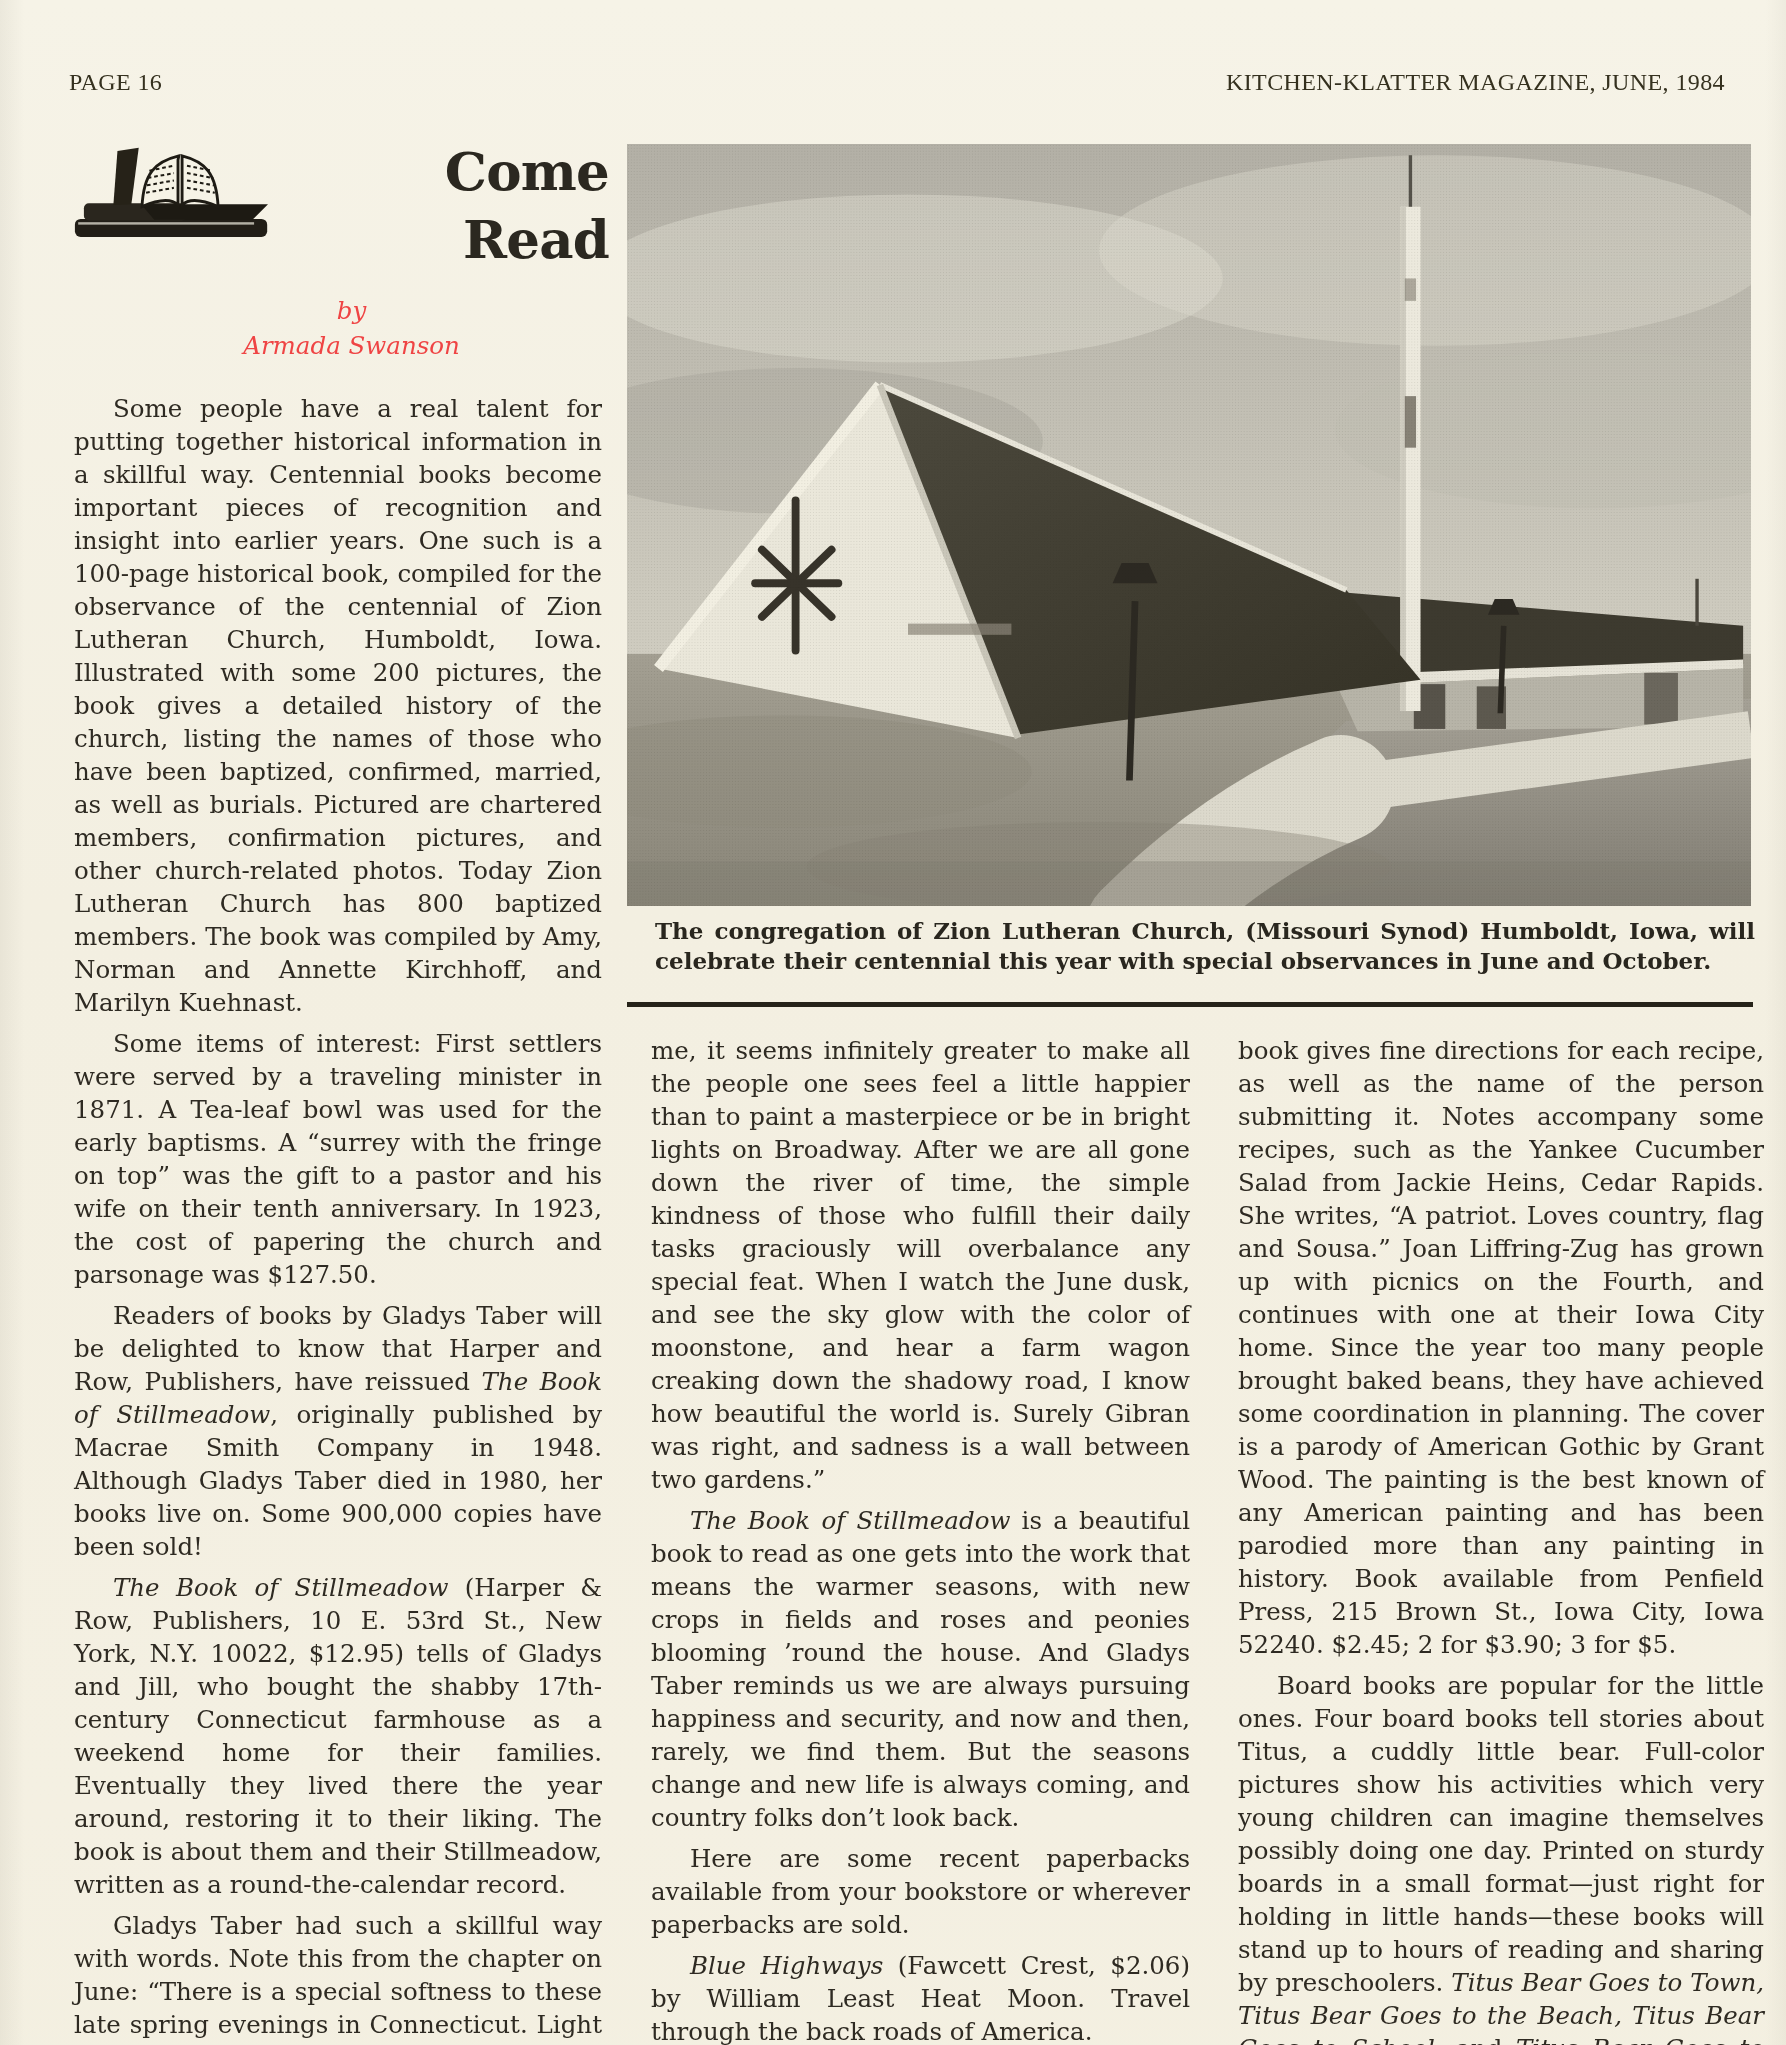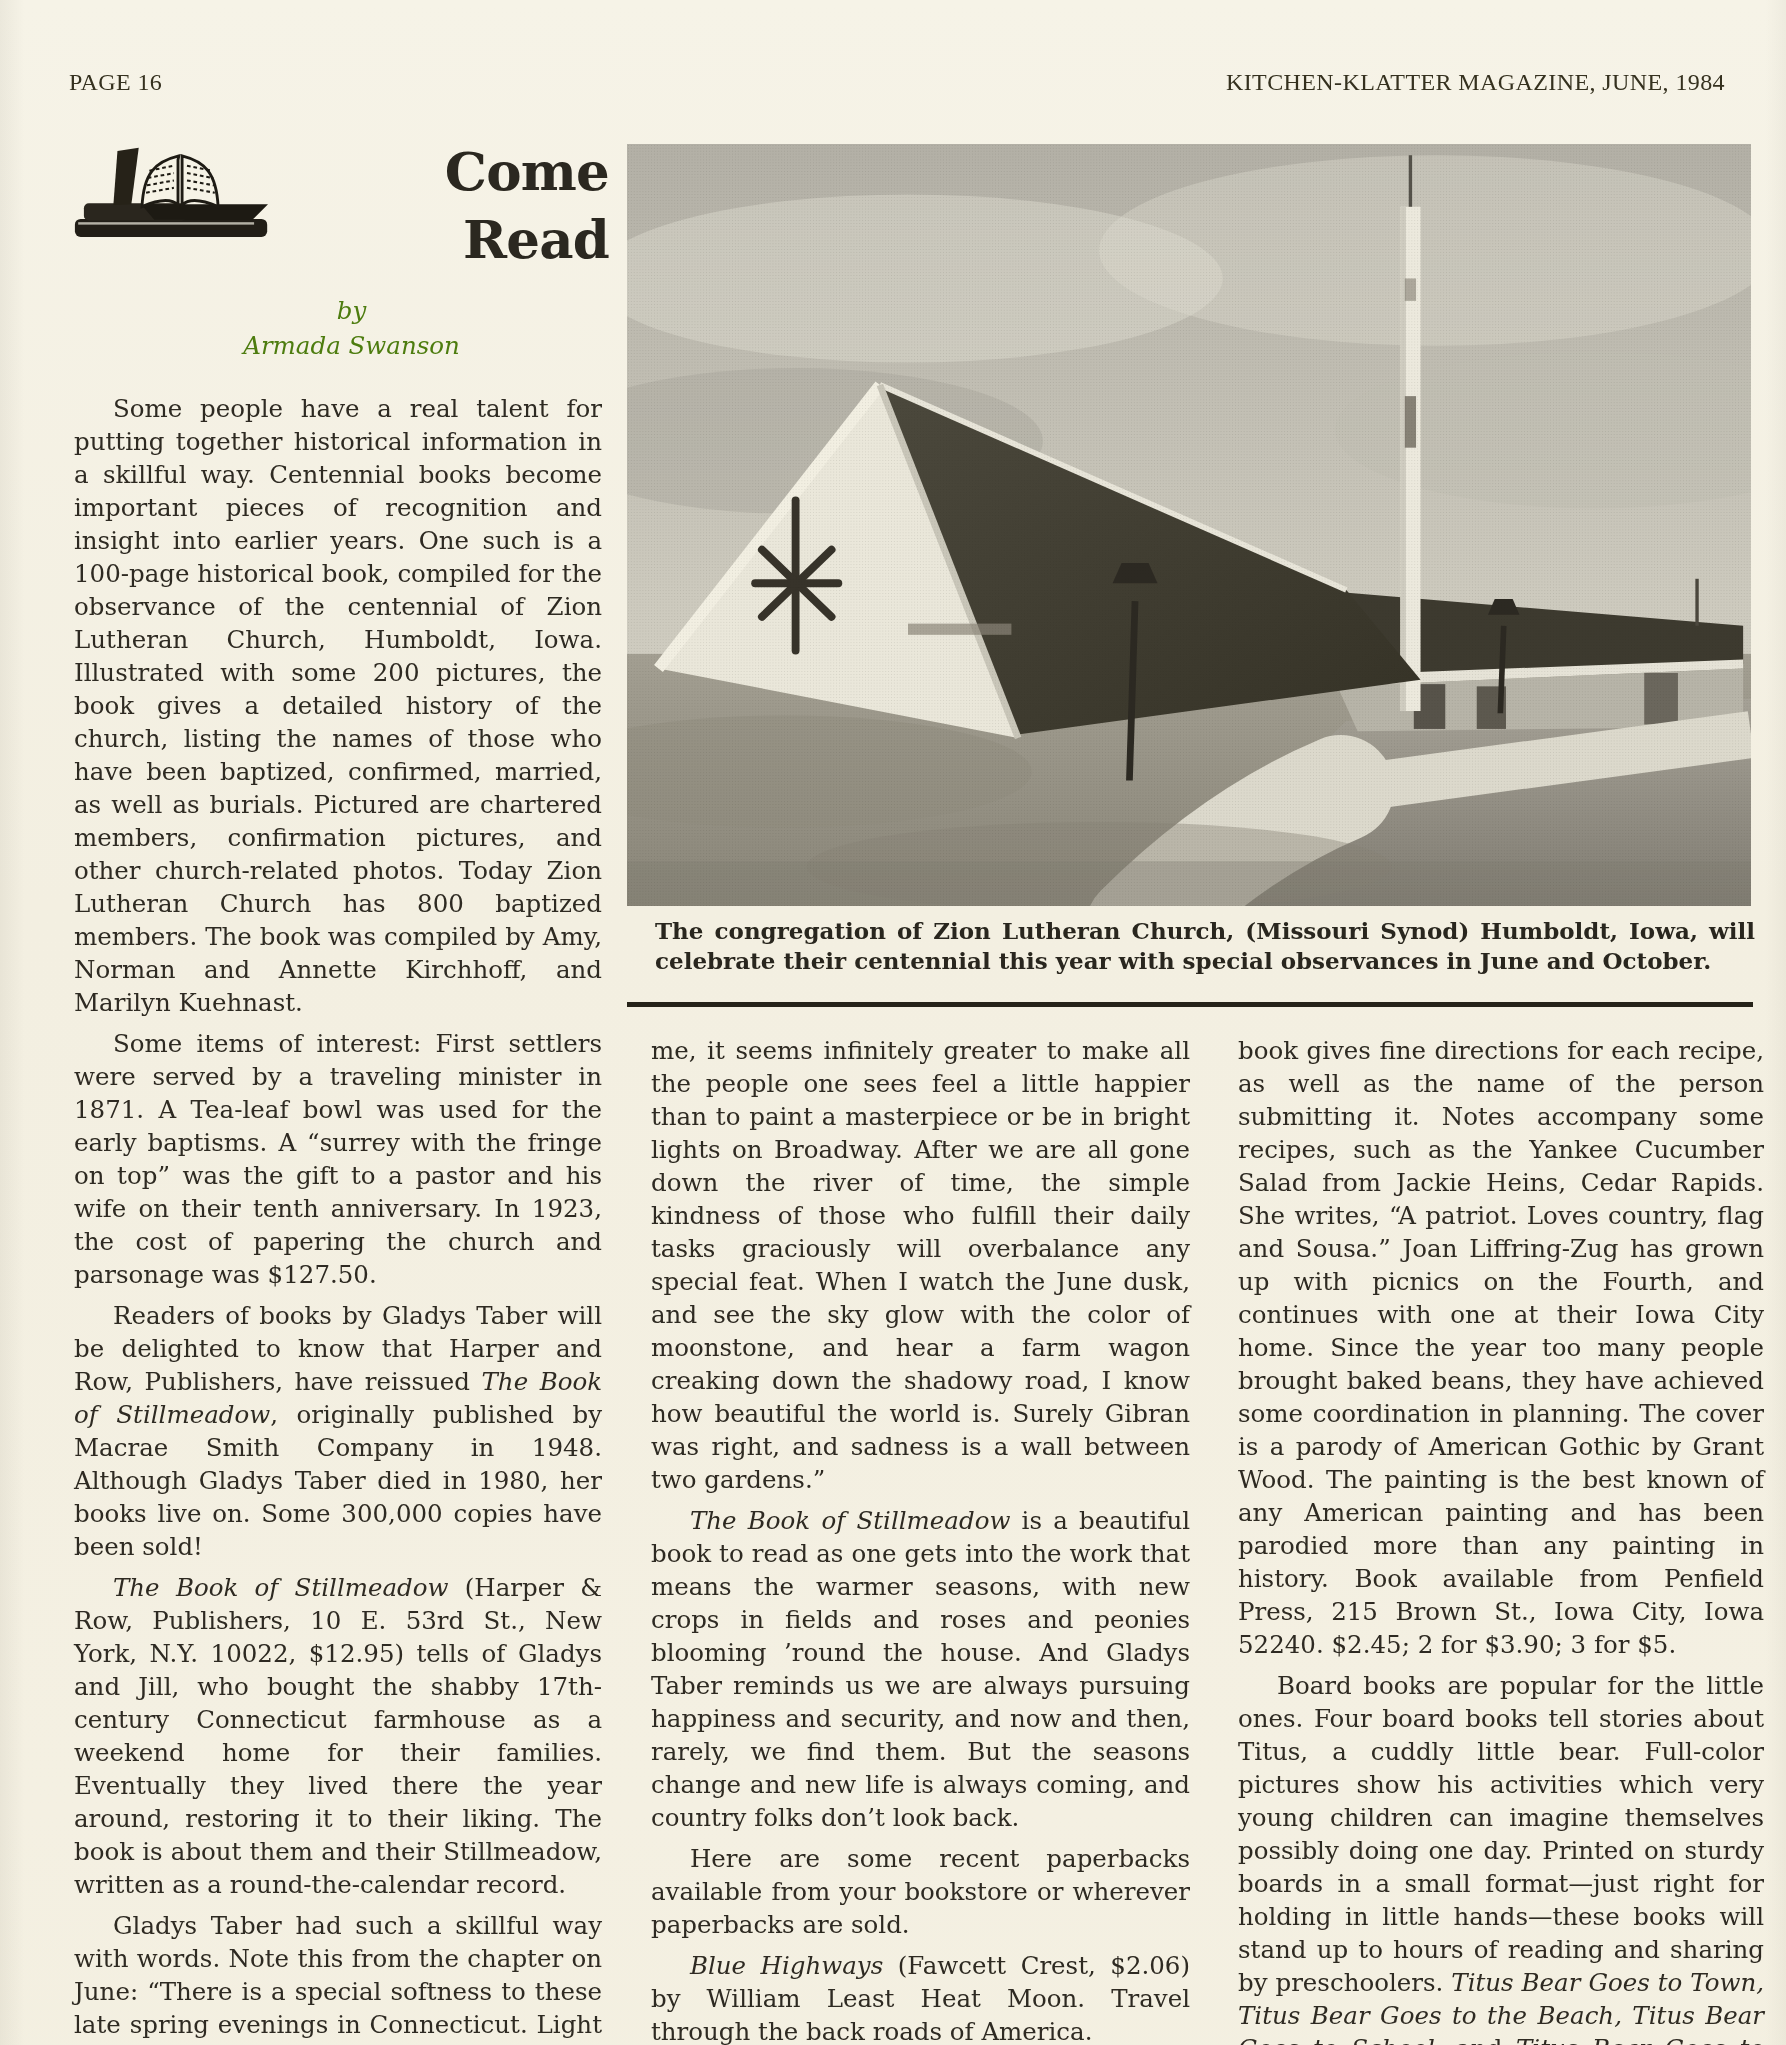--- a/index.html
+++ b/index.html
@@ -11,21 +11,21 @@
   body::before{content:"";position:absolute;inset:0;pointer-events:none;
     background:linear-gradient(90deg,rgba(90,85,70,.07),rgba(0,0,0,0) 24.5px),
                linear-gradient(270deg,rgba(90,85,70,.05),rgba(0,0,0,0) 20.5px);}
   .header{position:absolute;top:69px;left:69px;right:61px;display:flex;
     justify-content:space-between;align-items:baseline;
     font-family:Liberation Serif, serif;font-size:24px;letter-spacing:0.4px;color:#35311f;}
   .icon-book{position:absolute;left:69px;top:142px;width:218px;height:99px;}
   .title{position:absolute;left:282px;top:137px;width:327px;text-align:right;
     font-weight:bold;font-size:53px;line-height:68px;letter-spacing:-0.8px;color:#2b2820;}
   .byline{position:absolute;left:65px;top:293px;width:573px;text-align:center;
-    font-style:italic;font-size:24.5px;line-height:35px;color:#4d7c0f;}
+    font-style:italic;font-size:24.5px;line-height:35px;color:#ef4444;}
   .photo{position:absolute;left:627px;top:144px;width:1124px;height:762px;background:#c6c3b8;}
   .photo svg{position:absolute;left:0;top:0;width:100%;height:100%;}
   .halftone{position:absolute;inset:0;pointer-events:none;
     background-image:radial-gradient(rgba(35,32,26,0.10) 0.5px, transparent 0.7px);
     background-size:2.9px 2.9px;}
   .caption{position:absolute;left:655px;top:916px;width:1100px;font-weight:bold;
     font-size:23px;line-height:30px;text-align:justify;color:#29261e;}
   .rule-top{position:absolute;left:627px;top:1002px;width:1126px;height:4.5px;background:#262319;}
   .col{position:absolute;width:544px;font-size:24.5px;line-height:33px;text-align:justify;
     color:#2e2a22;}
@@ -138,21 +138,21 @@
   <div class="halftone"></div>
 </figure>
 
 <div class="caption">The congregation of Zion Lutheran Church, (Missouri Synod) Humboldt, Iowa, will celebrate their centennial this year with special observances in June and October.</div>
 
 <div class="rule-top"></div>
 
 <div class="col left">
     <p><span>Some people have a real talent for putting together historical information in a skillful way. Centennial books become important pieces of recognition and insight into earlier years. One such is a 100-page historical book, compiled for the observance of the centennial of Zion Lutheran Church, Humboldt, Iowa. Illustrated with some 200 pictures, the book gives a detailed history of the church, listing the names of those who have been baptized, confirmed, married, as well as burials. Pictured are chartered members, confirmation pictures, and other church-related photos. Today Zion Lutheran Church has 800 baptized members. The book was compiled by Amy, Norman and Annette Kirchhoff, and Marilyn Kuehnast.</span></p>
     <p><span>Some items of interest: First settlers were served by a traveling minister in 1871. A Tea-leaf bowl was used for the early baptisms. A “surrey with the fringe on top” was the gift to a pastor and his wife on their tenth anniversary. In 1923, the cost of papering the church and parsonage was $127.50.</span></p>
-    <p><span>Readers of books by Gladys Taber will be delighted to know that Harper and Row, Publishers, have reissued </span><i>The Book of Stillmeadow</i><span>, originally published by Macrae Smith Company in 1948. Although Gladys Taber died in 1980, her books live on. Some 300,000 copies have been sold!</span></p>
+    <p><span>Readers of books by Gladys Taber will be delighted to know that Harper and Row, Publishers, have reissued </span><i>The Book of Stillmeadow</i><span>, originally published by Macrae Smith Company in 1948. Although Gladys Taber died in 1980, her books live on. Some 900,000 copies have been sold!</span></p>
     <p><i>The Book of Stillmeadow</i><span> (Harper &amp; Row, Publishers, 10 E. 53rd St., New York, N.Y. 10022, $12.95) tells of Gladys and Jill, who bought the shabby 17th-century Connecticut farmhouse as a weekend home for their families. Eventually they lived there the year around, restoring it to their liking. The book is about them and their Stillmeadow, written as a round-the-calendar record.</span></p>
     <p><span>Gladys Taber had such a skillful way with words. Note this from the chapter on June: “There is a special softness to these late spring evenings in Connecticut. Light lingers on the water long after the hills and fields are deep in the dusk. The air has a cool deep sweetness, and is not a single scent but a thousand mingled odors. You can smell, too, the evening water. Putting the hamper back in the car, I saw above the young maples the first star, round and clear. And into my mind came the words of the psalm: ‘My cup runneth over.’ ”</span></p>
   </div>
 <div class="col mid">
     <p class="flush"><span>me, it seems infinitely greater to make all the people one sees feel a little happier than to paint a masterpiece or be in bright lights on Broadway. After we are all gone down the river of time, the simple kindness of those who fulfill their daily tasks graciously will overbalance any special feat. When I watch the June dusk, and see the sky glow with the color of moonstone, and hear a farm wagon creaking down the shadowy road, I know how beautiful the world is. Surely Gibran was right, and sadness is a wall between two gardens.”</span></p>
     <p><i>The Book of Stillmeadow</i><span> is a beautiful book to read as one gets into the work that means the warmer seasons, with new crops in fields and roses and peonies blooming ’round the house. And Gladys Taber reminds us we are always pursuing happiness and security, and now and then, rarely, we find them. But the seasons change and new life is always coming, and country folks don’t look back.</span></p>
     <p><span>Here are some recent paperbacks available from your bookstore or wherever paperbacks are sold.</span></p>
     <p><i>Blue Highways</i><span> (Fawcett Crest, $2.06) by William Least Heat Moon. Travel through the back roads of America.</span></p>
     <p><i>1984</i><span> (Signet, $2.95) by George Orwell. Classic 1949 novel about life in a society where Big Brother watches.</span></p>
   </div>

